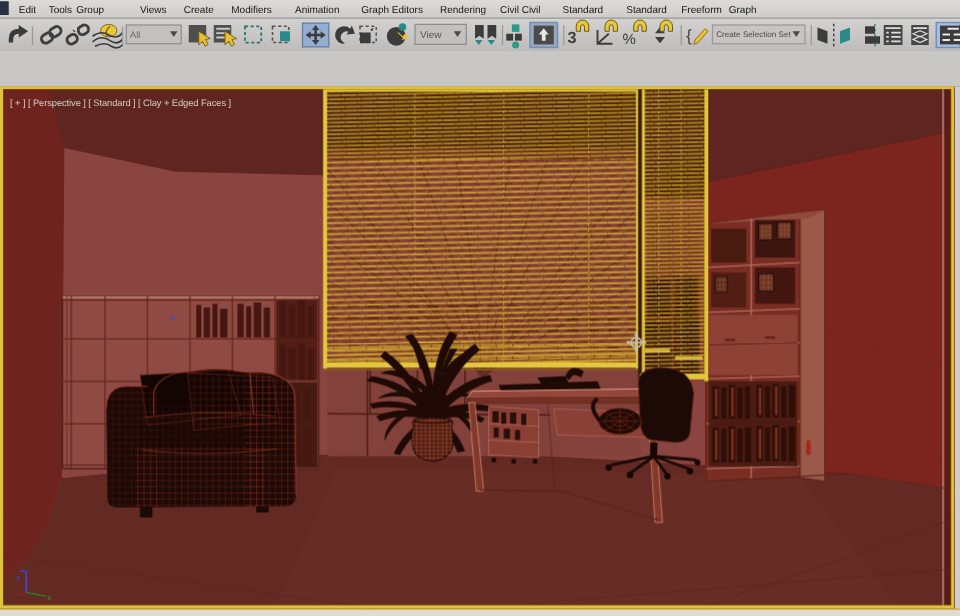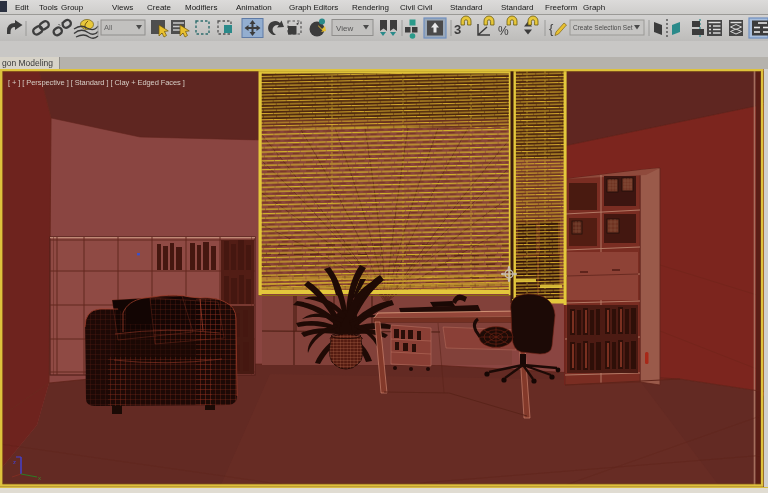--- a/index.html
+++ b/index.html
@@ -215,23 +215,20 @@
       <rect x="752" y="5.5" width="16" height="15" fill="#3c3c3c"></rect>
       <g stroke="#e8e8e8" stroke-width="1.6">
         <line x1="758" y1="8" x2="767" y2="8"></line>
         <line x1="754" y1="12.5" x2="760" y2="12.5"></line>
             <line x1="763" y1="12.5" x2="768" y2="12.5"></line>
         <line x1="754" y1="17" x2="760" y2="17"></line>
             <line x1="763" y1="17" x2="768" y2="17"></line>
       </g>
     </g>
   </svg></div>
-  <div id="panelrow">
-      <div id="ptab">gon Modeling</div>
-    </div>
   <svg id="vp" width="768" height="418" viewBox="0 0 768 418">
     <defs>
       <pattern id="slats" width="13" height="8.8" patternUnits="userSpaceOnUse" patternTransform="rotate(-1.2)">
         <rect x="0" y="0" width="12.4" height="1.2" fill="#d2b429"></rect>
         <rect x="12.7" y="0" width="0.3" height="1.2" fill="#d2b429" opacity="0.6"></rect>
         <rect x="3" y="4.4" width="12.4" height="1.2" fill="#d2b429"></rect>
         <rect x="0" y="4.4" width="2.4" height="1.2" fill="#d2b429"></rect>
         <rect x="5" y="2.1" width="6.5" height="1.1" fill="#6a2a18" opacity="0.75"></rect>
         <rect x="0" y="6.5" width="5.5" height="1.1" fill="#6a2a18" opacity="0.75"></rect>
         <rect x="9.5" y="6.5" width="3.5" height="1.1" fill="#6a2a18" opacity="0.5"></rect>

